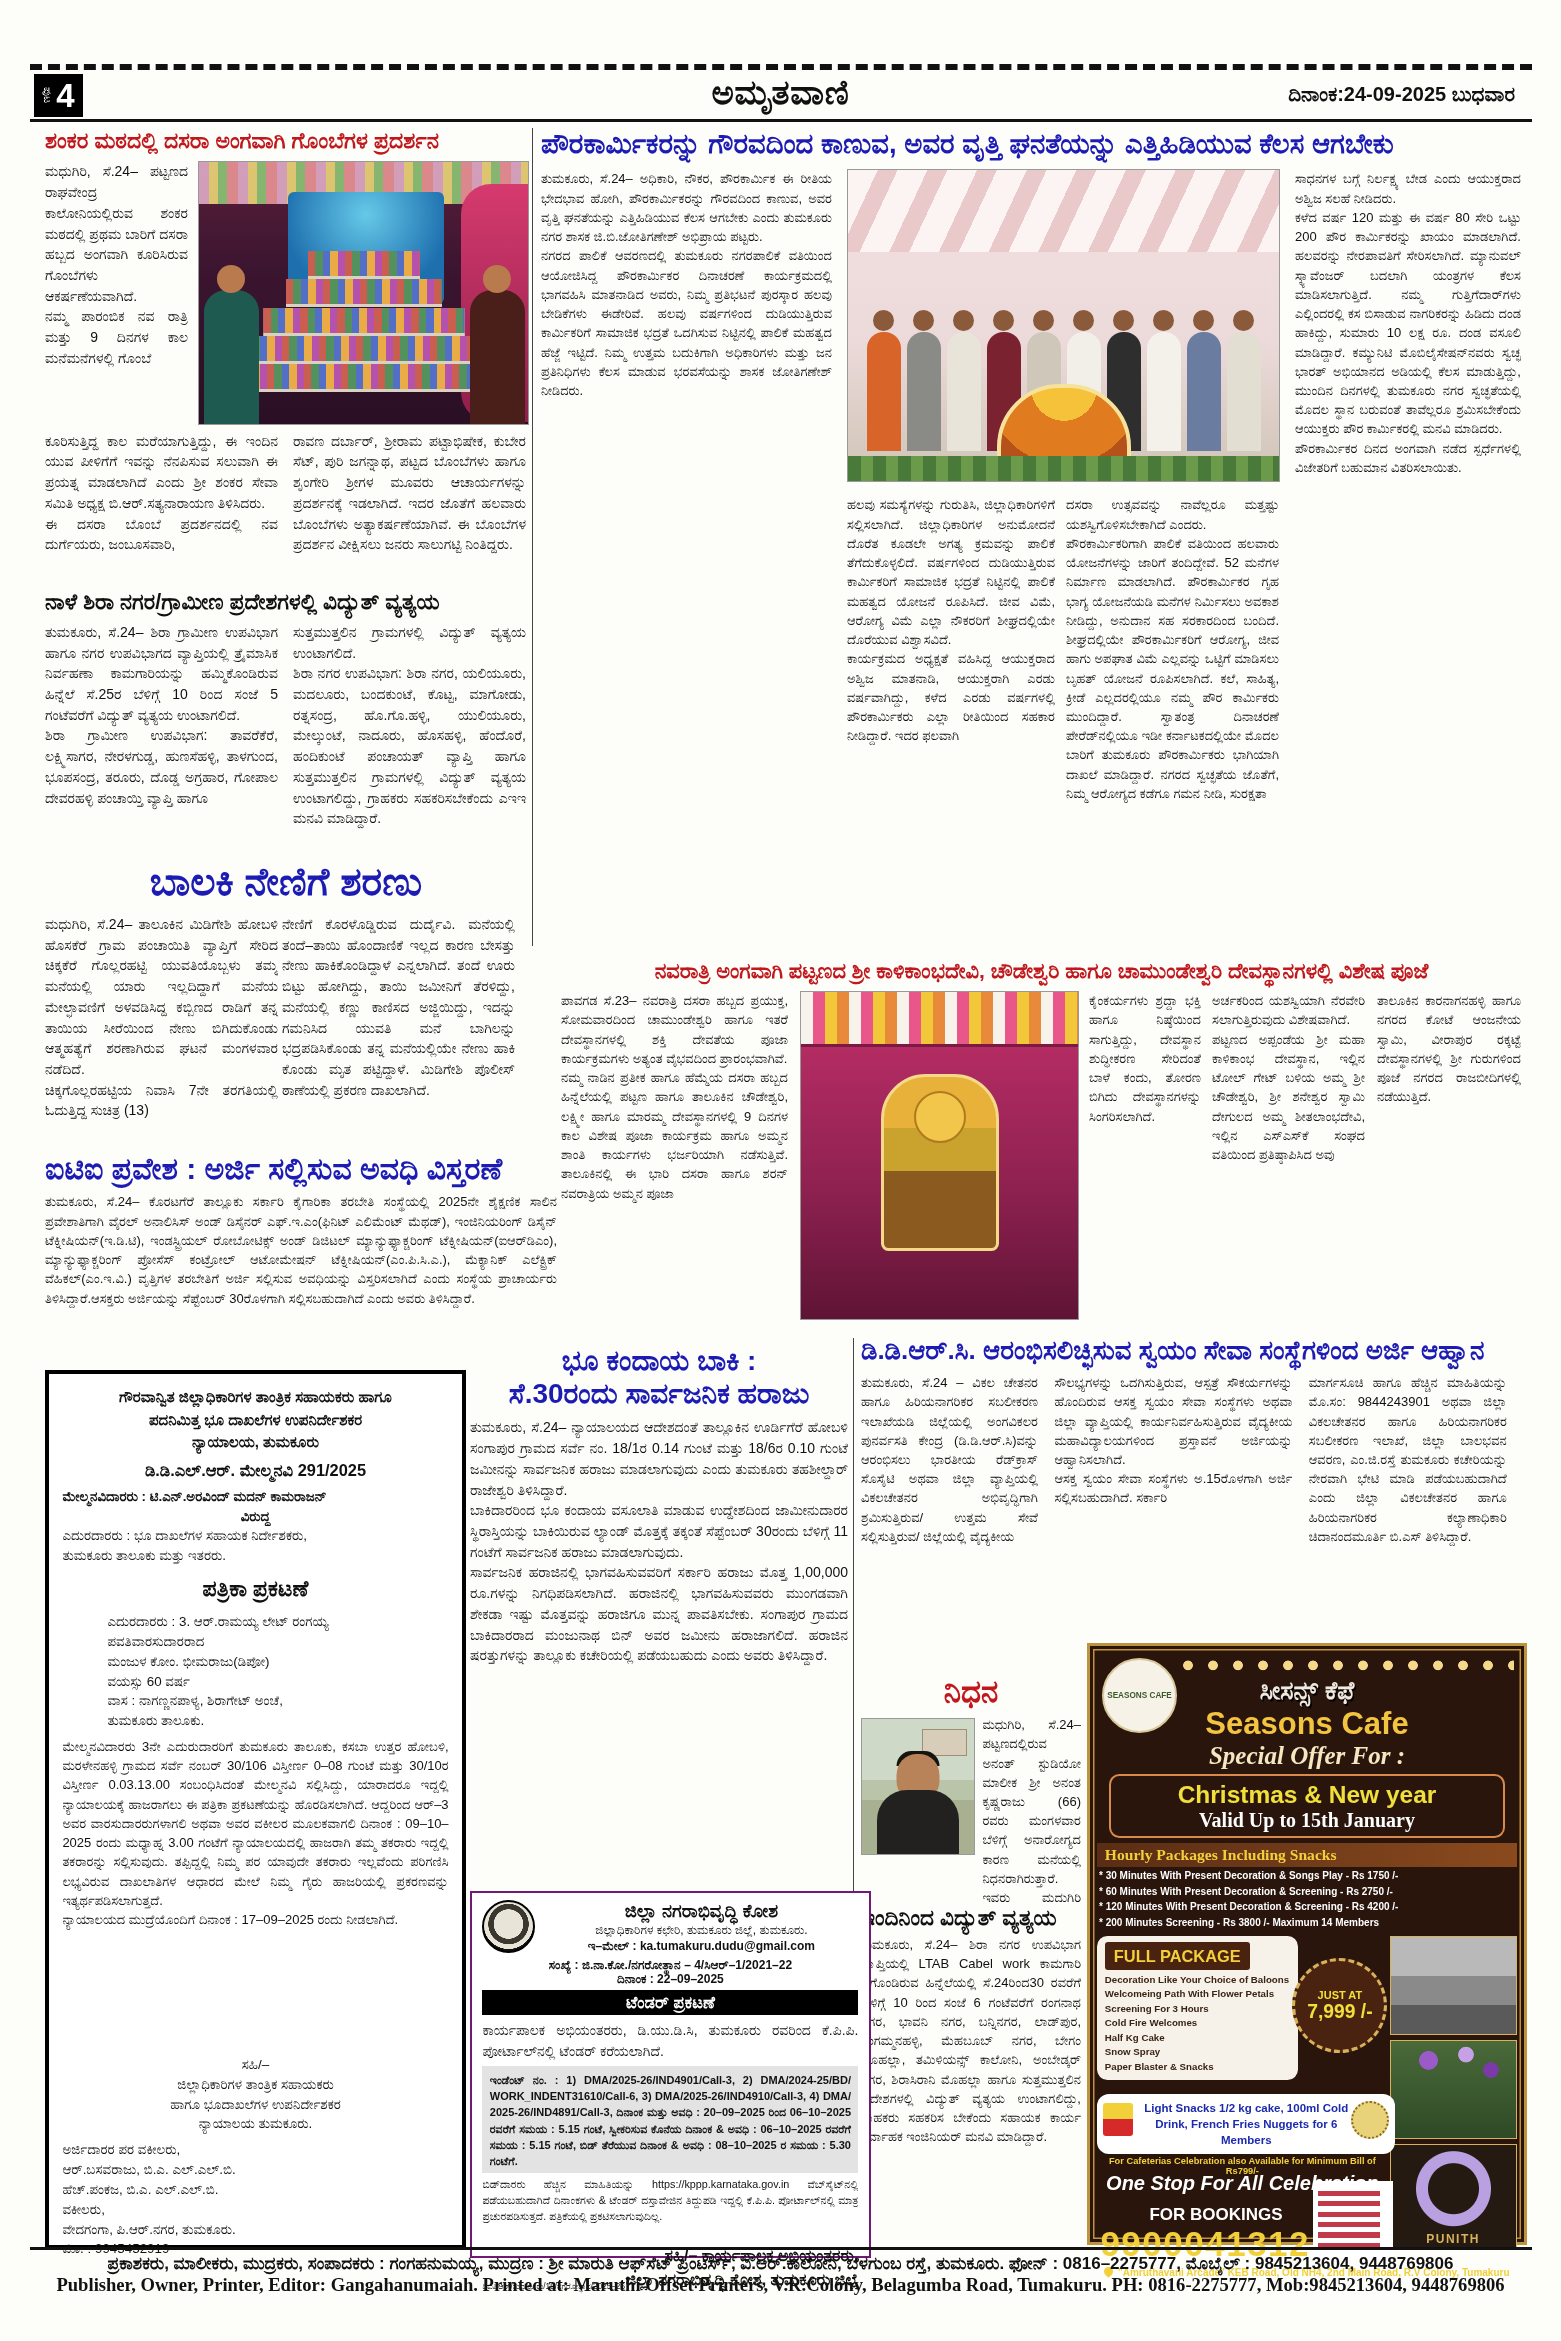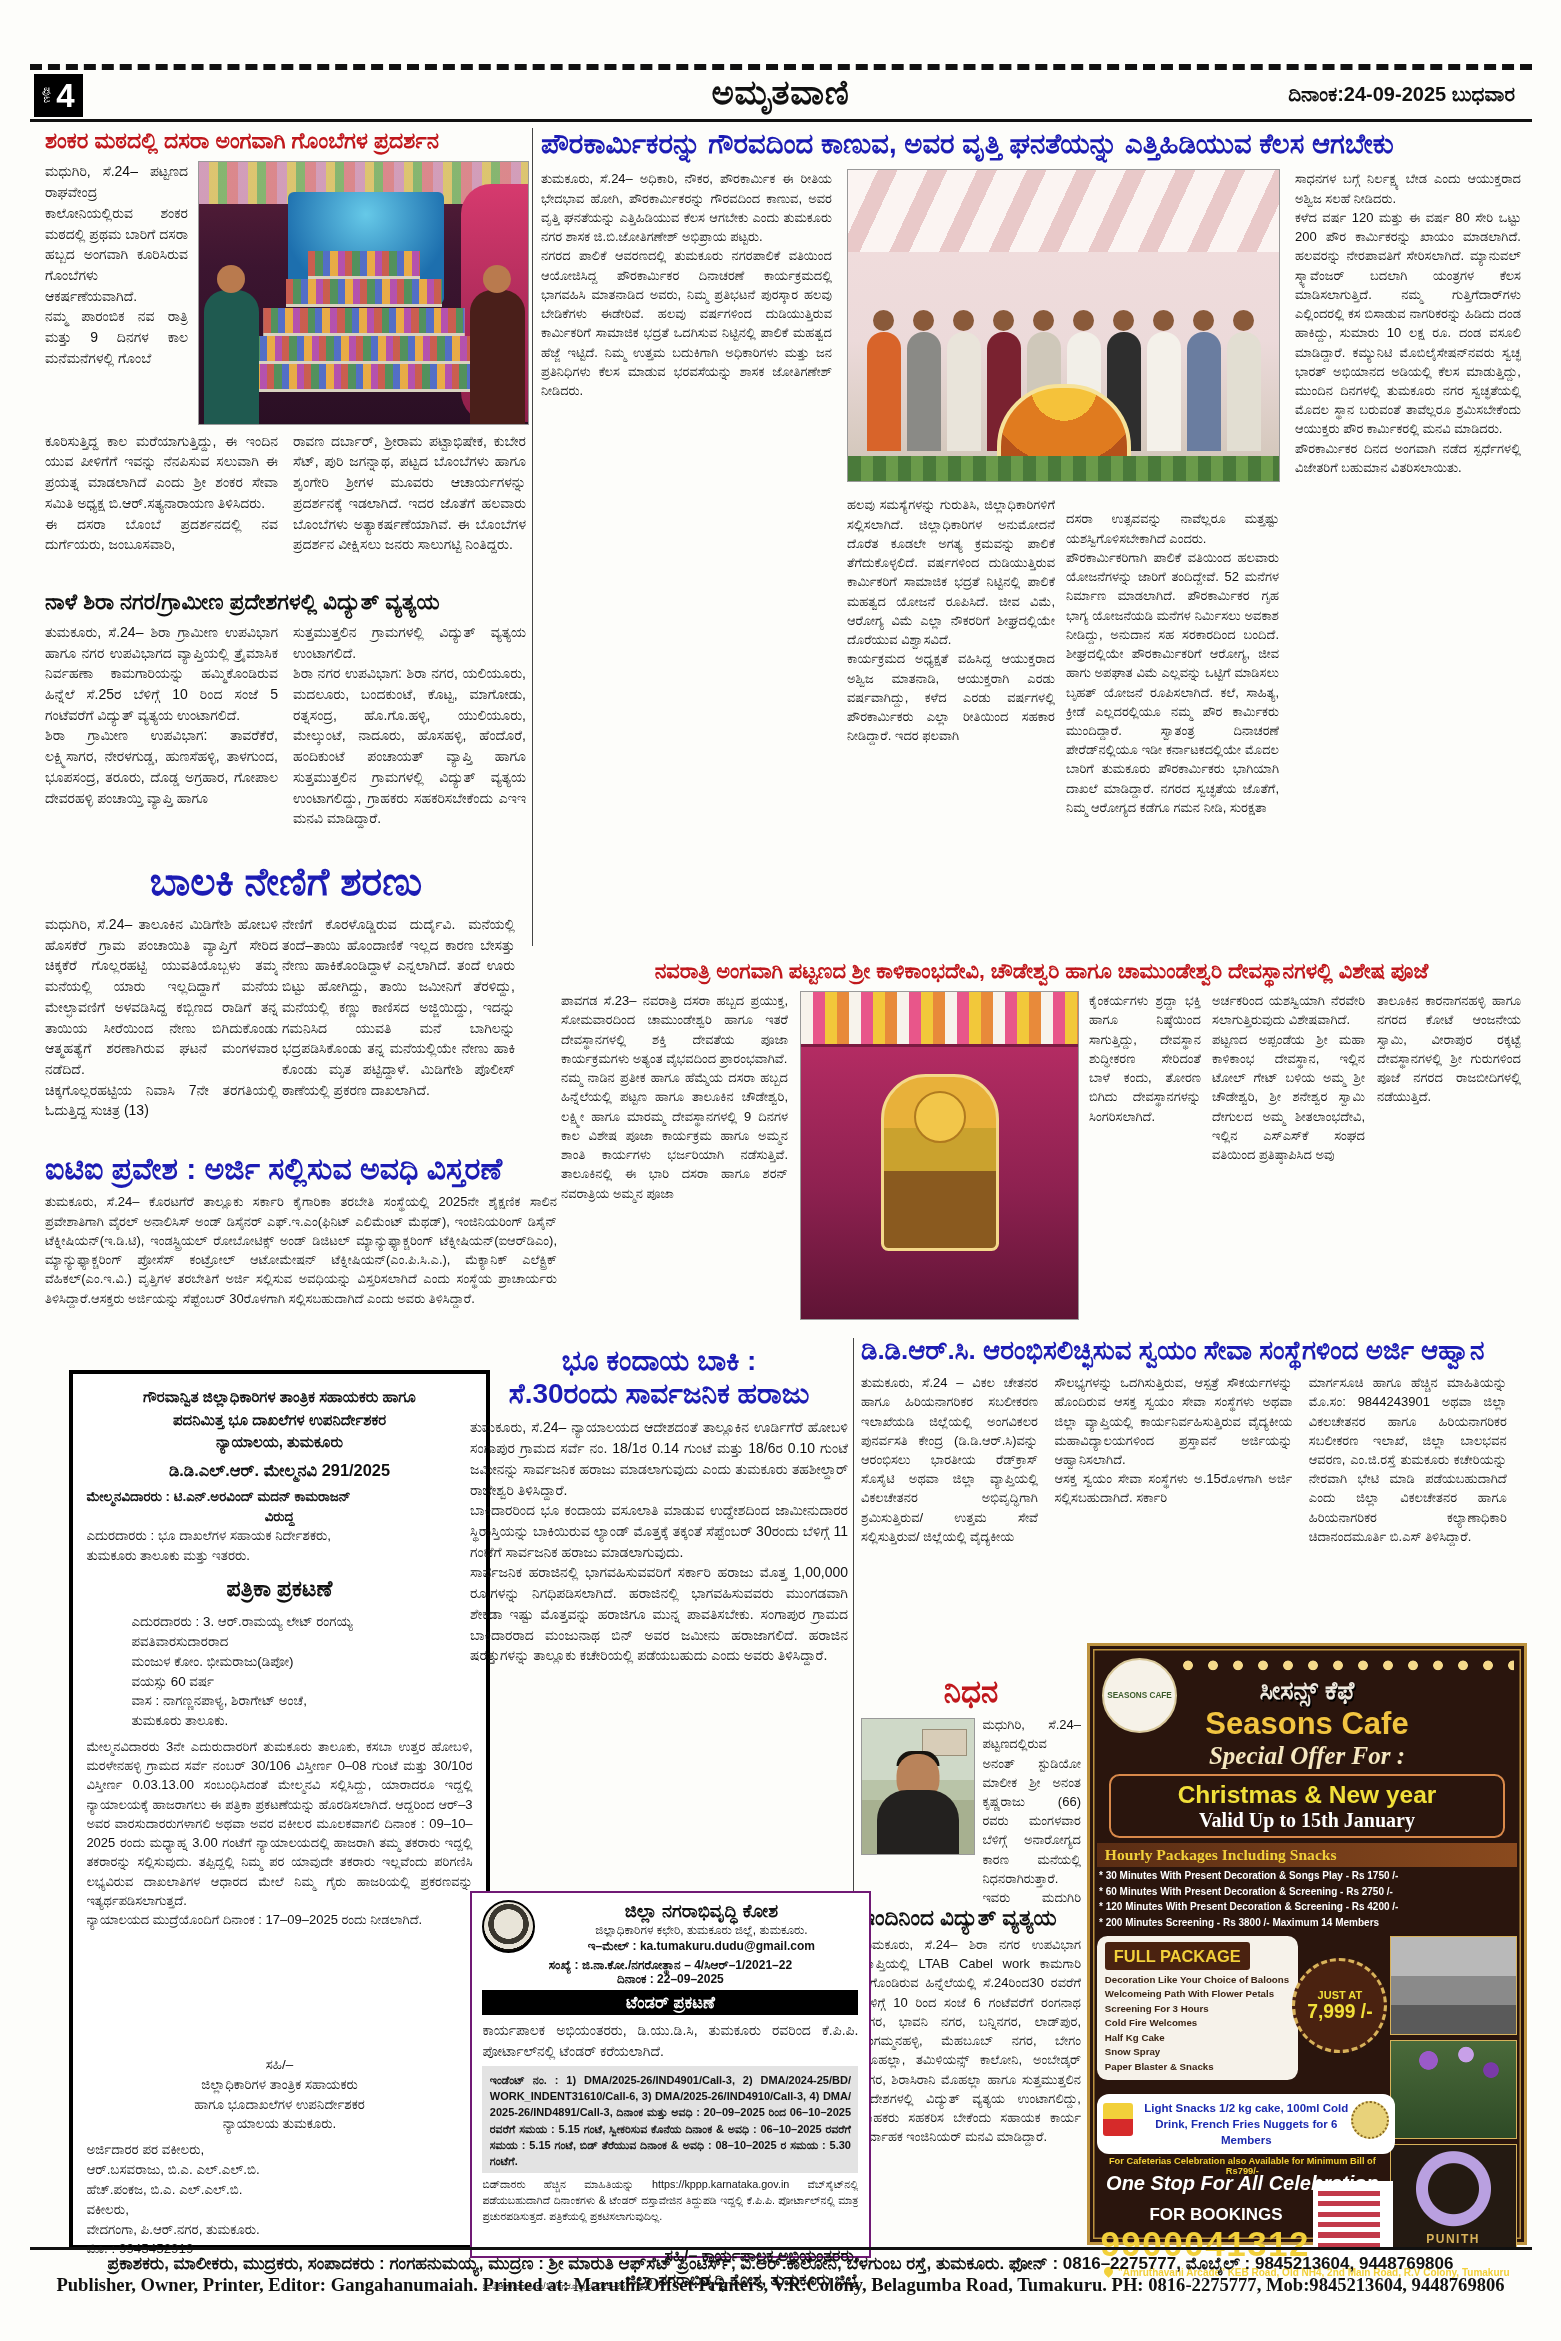--- a/index.html
+++ b/index.html
@@ -190,21 +190,21 @@
             </span>
           <span class="person" style="background:#e2ded2;">
               <i></i>
             </span>
         </div>
         <div class="lamp"></div>
         <div class="plants"></div>
       </div>
       <div class="bodytxt" style="position:absolute;left:306px;top:326px;width:208px;height:454px;">ಹಲವು ಸಮಸ್ಯೆಗಳನ್ನು ಗುರುತಿಸಿ, ಜಿಲ್ಲಾಧಿಕಾರಿಗಳಿಗೆ ಸಲ್ಲಿಸಲಾಗಿದೆ. ಜಿಲ್ಲಾಧಿಕಾರಿಗಳ ಅನುಮೋದನೆ ದೊರೆತ ಕೂಡಲೇ ಅಗತ್ಯ ಕ್ರಮವನ್ನು ಪಾಲಿಕೆ ತೆಗೆದುಕೊಳ್ಳಲಿದೆ. ವರ್ಷಗಳಿಂದ ದುಡಿಯುತ್ತಿರುವ ಕಾರ್ಮಿಕರಿಗೆ ಸಾಮಾಜಿಕ ಭದ್ರತೆ ನಿಟ್ಟಿನಲ್ಲಿ ಪಾಲಿಕೆ ಮಹತ್ವದ ಯೋಜನೆ ರೂಪಿಸಿದೆ. ಜೀವ ವಿಮೆ, ಆರೋಗ್ಯ ವಿಮೆ ಎಲ್ಲಾ ನೌಕರರಿಗೆ ಶೀಘ್ರದಲ್ಲಿಯೇ ದೊರೆಯುವ ವಿಶ್ವಾಸವಿದೆ.
 ಕಾರ್ಯಕ್ರಮದ ಅಧ್ಯಕ್ಷತೆ ವಹಿಸಿದ್ದ ಆಯುಕ್ತರಾದ ಅಶ್ವಿಜ ಮಾತನಾಡಿ, ಆಯುಕ್ತರಾಗಿ ಎರಡು ವರ್ಷವಾಗಿದ್ದು, ಕಳೆದ ಎರಡು ವರ್ಷಗಳಲ್ಲಿ ಪೌರಕಾರ್ಮಿಕರು ಎಲ್ಲಾ ರೀತಿಯಿಂದ ಸಹಕಾರ ನೀಡಿದ್ದಾರೆ. ಇದರ ಫಲವಾಗಿ</div>
-      <div class="bodytxt" style="position:absolute;left:525px;top:340px;width:213px;height:454px;">ದಸರಾ ಉತ್ಸವವನ್ನು ನಾವೆಲ್ಲರೂ ಮತ್ತಷ್ಟು ಯಶಸ್ವಿಗೊಳಿಸಬೇಕಾಗಿದೆ ಎಂದರು.
+      <div class="bodytxt" style="position:absolute;left:525px;top:326px;width:213px;height:454px;">ದಸರಾ ಉತ್ಸವವನ್ನು ನಾವೆಲ್ಲರೂ ಮತ್ತಷ್ಟು ಯಶಸ್ವಿಗೊಳಿಸಬೇಕಾಗಿದೆ ಎಂದರು.
 ಪೌರಕಾರ್ಮಿಕರಿಗಾಗಿ ಪಾಲಿಕೆ ವತಿಯಿಂದ ಹಲವಾರು ಯೋಜನೆಗಳನ್ನು ಜಾರಿಗೆ ತಂದಿದ್ದೇವೆ. 52 ಮನೆಗಳ ನಿರ್ಮಾಣ ಮಾಡಲಾಗಿದೆ. ಪೌರಕಾರ್ಮಿಕರ ಗೃಹ ಭಾಗ್ಯ ಯೋಜನೆಯಡಿ ಮನೆಗಳ ನಿರ್ಮಿಸಲು ಅವಕಾಶ ನೀಡಿದ್ದು, ಅನುದಾನ ಸಹ ಸರಕಾರದಿಂದ ಬಂದಿದೆ. ಶೀಘ್ರದಲ್ಲಿಯೇ ಪೌರಕಾರ್ಮಿಕರಿಗೆ ಆರೋಗ್ಯ, ಜೀವ ಹಾಗು ಅಪಘಾತ ವಿಮೆ ಎಲ್ಲವನ್ನು ಒಟ್ಟಿಗೆ ಮಾಡಿಸಲು ಬೃಹತ್ ಯೋಜನೆ ರೂಪಿಸಲಾಗಿದೆ. ಕಲೆ, ಸಾಹಿತ್ಯ, ಕ್ರೀಡೆ ಎಲ್ಲದರಲ್ಲಿಯೂ ನಮ್ಮ ಪೌರ ಕಾರ್ಮಿಕರು ಮುಂದಿದ್ದಾರೆ. ಸ್ವಾತಂತ್ರ ದಿನಾಚರಣೆ ಪೇರೆಡ್‌ನಲ್ಲಿಯೂ ಇಡೀ ಕರ್ನಾಟಕದಲ್ಲಿಯೇ ಮೊದಲ ಬಾರಿಗೆ ತುಮಕೂರು ಪೌರಕಾರ್ಮಿಕರು ಭಾಗಿಯಾಗಿ ದಾಖಲೆ ಮಾಡಿದ್ದಾರೆ. ನಗರದ ಸ್ವಚ್ಛತೆಯ ಜೊತೆಗೆ, ನಿಮ್ಮ ಆರೋಗ್ಯದ ಕಡೆಗೂ ಗಮನ ನೀಡಿ, ಸುರಕ್ಷತಾ</div>
       <div class="bodytxt" style="position:absolute;left:754px;top:0;width:226px;height:779px;">ಸಾಧನಗಳ ಬಗ್ಗೆ ನಿರ್ಲಕ್ಷ್ಯ ಬೇಡ ಎಂದು ಆಯುಕ್ತರಾದ ಅಶ್ವಿಜ ಸಲಹೆ ನೀಡಿದರು.
 ಕಳೆದ ವರ್ಷ 120 ಮತ್ತು ಈ ವರ್ಷ 80 ಸೇರಿ ಒಟ್ಟು 200 ಪೌರ ಕಾರ್ಮಿಕರನ್ನು ಖಾಯಂ ಮಾಡಲಾಗಿದೆ. ಹಲವರನ್ನು ನೇರಪಾವತಿಗೆ ಸೇರಿಸಲಾಗಿದೆ. ಮ್ಯಾನುವಲ್ ಸ್ಕ್ಯಾವೆಂಜರ್ ಬದಲಾಗಿ ಯಂತ್ರಗಳ ಕೆಲಸ ಮಾಡಿಸಲಾಗುತ್ತಿದೆ. ನಮ್ಮ ಗುತ್ತಿಗೆದಾರ್‌ಗಳು ಎಲ್ಲಿಂದರಲ್ಲಿ ಕಸ ಬಿಸಾಡುವ ನಾಗರಿಕರನ್ನು ಹಿಡಿದು ದಂಡ ಹಾಕಿದ್ದು, ಸುಮಾರು 10 ಲಕ್ಷ ರೂ. ದಂಡ ವಸೂಲಿ ಮಾಡಿದ್ದಾರೆ. ಕಮ್ಯುನಿಟಿ ಮೊಬಿಲೈಸೇಷನ್‌ನವರು ಸ್ವಚ್ಛ ಭಾರತ್ ಅಭಿಯಾನದ ಅಡಿಯಲ್ಲಿ ಕೆಲಸ ಮಾಡುತ್ತಿದ್ದು, ಮುಂದಿನ ದಿನಗಳಲ್ಲಿ ತುಮಕೂರು ನಗರ ಸ್ವಚ್ಛತೆಯಲ್ಲಿ ಮೊದಲ ಸ್ಥಾನ ಬರುವಂತೆ ತಾವೆಲ್ಲರೂ ಶ್ರಮಿಸಬೇಕೆಂದು ಆಯುಕ್ತರು ಪೌರ ಕಾರ್ಮಿಕರಲ್ಲಿ ಮನವಿ ಮಾಡಿದರು.
 ಪೌರಕಾರ್ಮಿಕರ ದಿನದ ಅಂಗವಾಗಿ ನಡೆದ ಸ್ಪರ್ಧೆಗಳಲ್ಲಿ ವಿಜೇತರಿಗೆ ಬಹುಮಾನ ವಿತರಿಸಲಾಯಿತು.</div>
     </div>
   </div>
 
   <div class="abs" style="left:45px;top:589px;width:482px;">
     <div class="hl black" style="font-size:21.6px;">ನಾಳೆ ಶಿರಾ ನಗರ/ಗ್ರಾಮೀಣ ಪ್ರದೇಶಗಳಲ್ಲಿ ವಿದ್ಯುತ್ ವ್ಯತ್ಯಯ</div>
     <div style="display:flex;gap:15px;margin-top:7.4px;">
@@ -240,21 +240,21 @@
             <span class="face"></span>
           </div>
       </div>
       <div class="bodytxt" style="position:absolute;left:528px;top:0;width:112px;height:336px;">ಕೈಂಕರ್ಯಗಳು ಶ್ರದ್ದಾ ಭಕ್ತಿ ಹಾಗೂ ನಿಷ್ಠೆಯಿಂದ ಸಾಗುತ್ತಿದ್ದು, ದೇವಸ್ಥಾನ ಶುದ್ಧೀಕರಣ ಸೇರಿದಂತೆ ಬಾಳೆ ಕಂದು, ತೋರಣ ಬಿಗಿದು ದೇವಸ್ಥಾನಗಳನ್ನು ಸಿಂಗರಿಸಲಾಗಿದೆ.</div>
       <div class="bodytxt" style="position:absolute;left:651px;top:0;width:153px;height:336px;">ಅರ್ಚಕರಿಂದ ಯಶಸ್ವಿಯಾಗಿ ನೆರವೇರಿ ಸಲಾಗುತ್ತಿರುವುದು ವಿಶೇಷವಾಗಿದೆ.
 ಪಟ್ಟಣದ ಅಪ್ಪಂಡೆಯ ಶ್ರೀ ಮಹಾ ಕಾಳಿಕಾಂಭ ದೇವಸ್ಥಾನ, ಇಲ್ಲಿನ ಟೋಲ್ ಗೇಟ್ ಬಳಿಯ ಅಮ್ಮ ಶ್ರೀ ಚೌಡೇಶ್ವರಿ, ಶ್ರೀ ಶನೇಶ್ವರ ಸ್ವಾಮಿ ದೇಗುಲದ ಅಮ್ಮ ಶೀತಲಾಂಭದೇವಿ, ಇಲ್ಲಿನ ಎಸ್‌ಎಸ್‌ಕೆ ಸಂಘದ ವತಿಯಿಂದ ಪ್ರತಿಷ್ಠಾಪಿಸಿದ ಅವು</div>
       <div class="bodytxt" style="position:absolute;left:816px;top:0;width:144px;height:336px;">ತಾಲೂಕಿನ ಕಾರನಾಗನಹಳ್ಳಿ ಹಾಗೂ ನಗರದ ಕೋಟೆ ಆಂಜನೇಯ ಸ್ವಾಮಿ, ವೀರಾಪುರ ರಕ್ಕಟ್ಟೆ ದೇವಸ್ಥಾನಗಳಲ್ಲಿ ಶ್ರೀ ಗುರುಗಳಿಂದ ಪೂಜೆ ನಗರದ ರಾಜಬೀದಿಗಳಲ್ಲಿ ನಡೆಯುತ್ತಿದೆ.</div>
     </div>
   </div>
 
-  <div class="abs notice" style="left:45px;top:1370px;width:413px;height:871px;margin-left:24px;">
+  <div class="abs notice" style="left:45px;top:1370px;width:413px;height:871px;">
     <div class="notice-inner">
       <div class="bodytxt" style="font-weight:bold;font-size:15px;text-align:center;line-height:1.5;">ಗೌರವಾನ್ವಿತ ಜಿಲ್ಲಾಧಿಕಾರಿಗಳ ತಾಂತ್ರಿಕ ಸಹಾಯಕರು ಹಾಗೂ
 ಪದನಿಮಿತ್ತ ಭೂ ದಾಖಲೆಗಳ ಉಪನಿರ್ದೇಶಕರ
 ನ್ಯಾಯಾಲಯ, ತುಮಕೂರು</div>
       <div class="bodytxt" style="font-weight:bold;font-size:16.4px;text-align:center;margin-top:4.5px;">ಡಿ.ಡಿ.ಎಲ್.ಆರ್. ಮೇಲ್ಮನವಿ 291/2025</div>
       <div class="bodytxt" style="font-weight:bold;font-size:13.4px;margin-top:4.5px;">ಮೇಲ್ಮನವಿದಾರರು : ಟಿ.ಎನ್.ಅರವಿಂದ್ ಮದನ್ ಕಾಮರಾಜನ್</div>
       <div class="bodytxt" style="font-weight:bold;font-size:13.4px;text-align:center;">ವಿರುದ್ಧ</div>
       <div class="bodytxt" style="font-size:13.4px;">ಎದುರದಾರರು : ಭೂ ದಾಖಲೆಗಳ ಸಹಾಯಕ ನಿರ್ದೇಶಕರು,
 ತುಮಕೂರು ತಾಲೂಕು ಮತ್ತು ಇತರರು.</div>
       <div class="bodytxt" style="font-weight:bold;font-size:22px;text-align:center;margin:7.4px 0 6px;">ಪತ್ರಿಕಾ ಪ್ರಕಟಣೆ</div>

